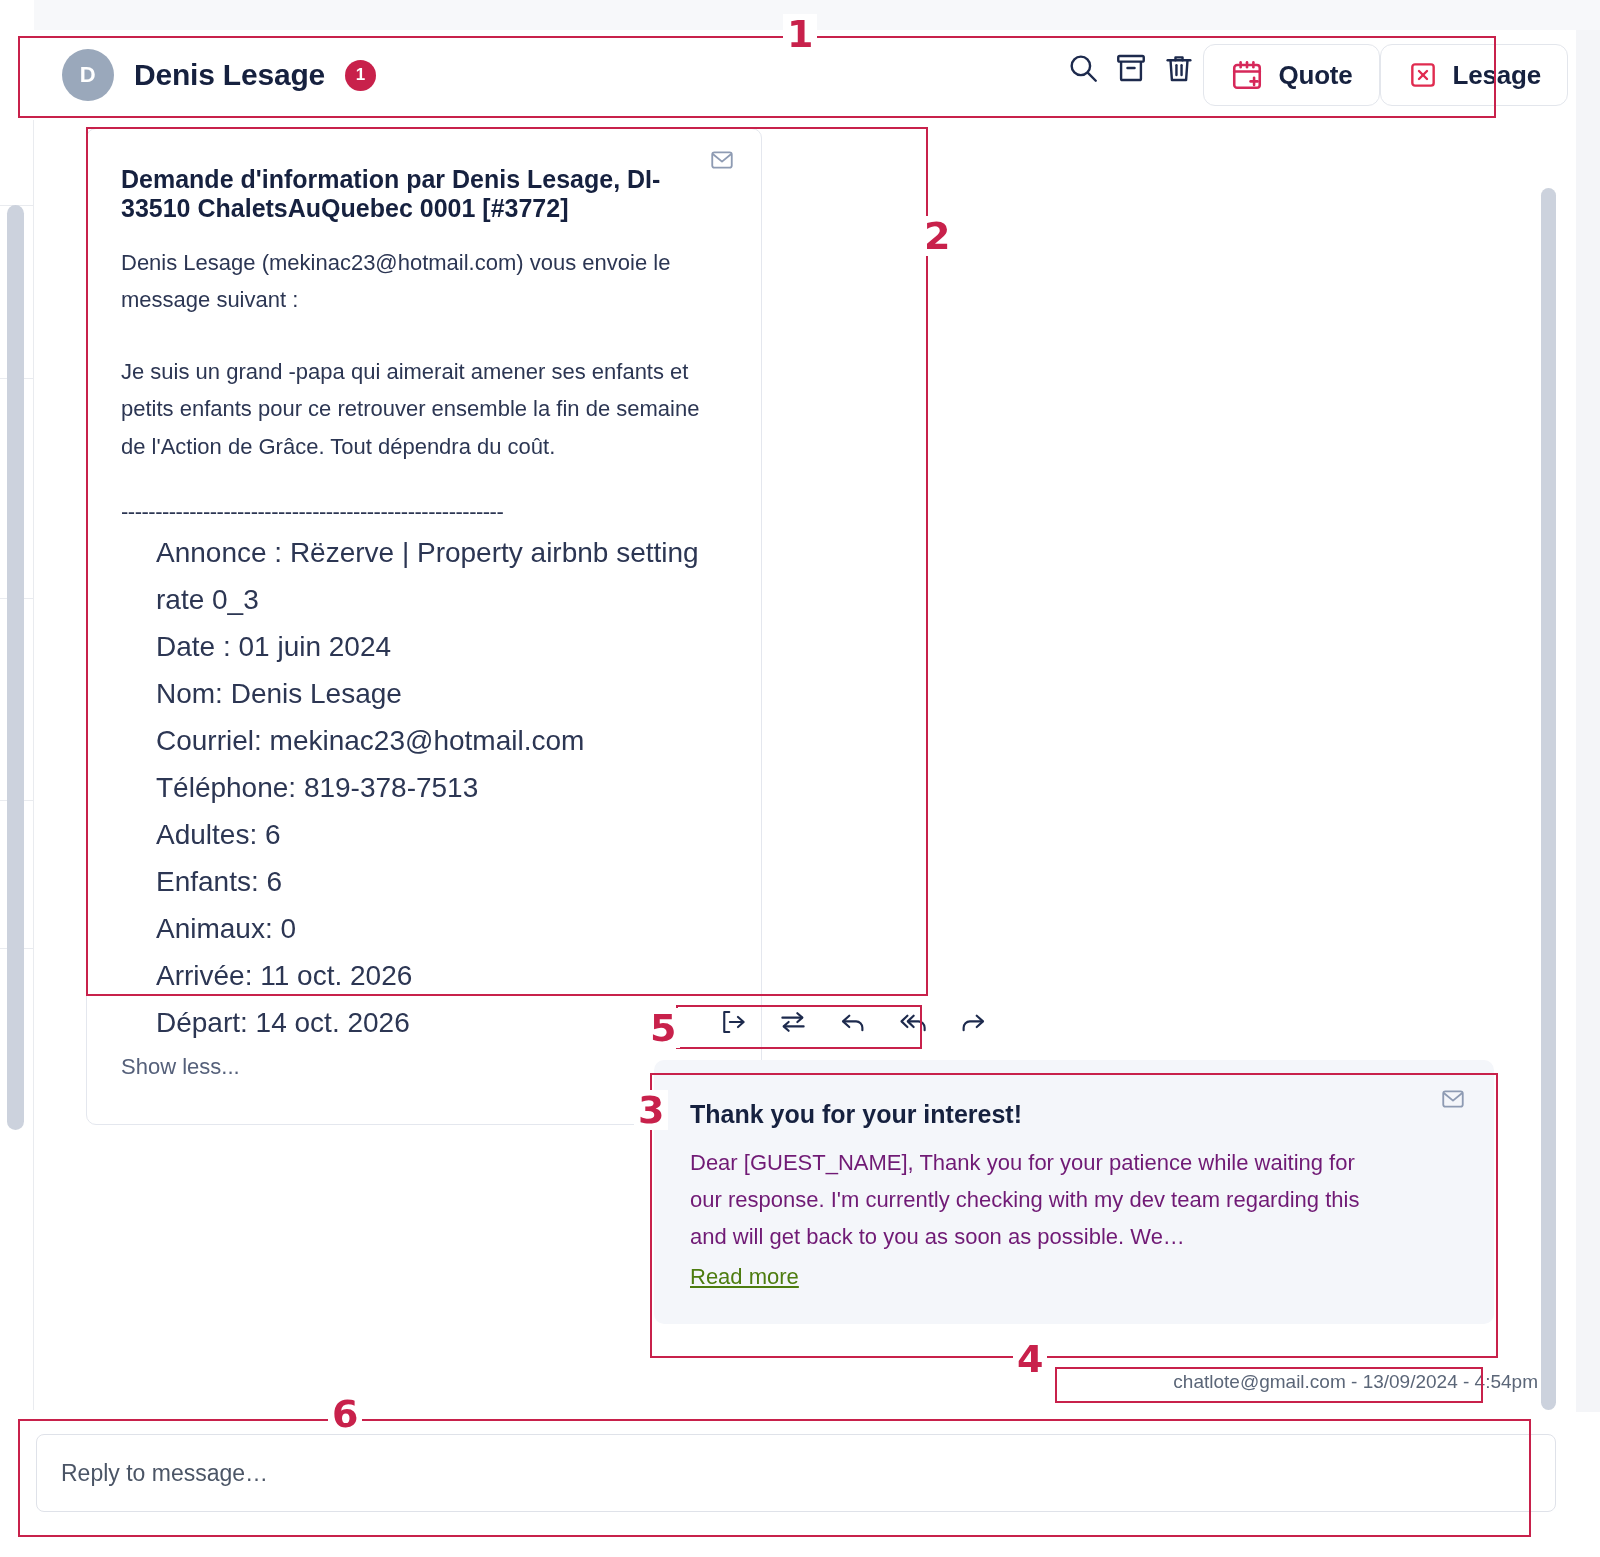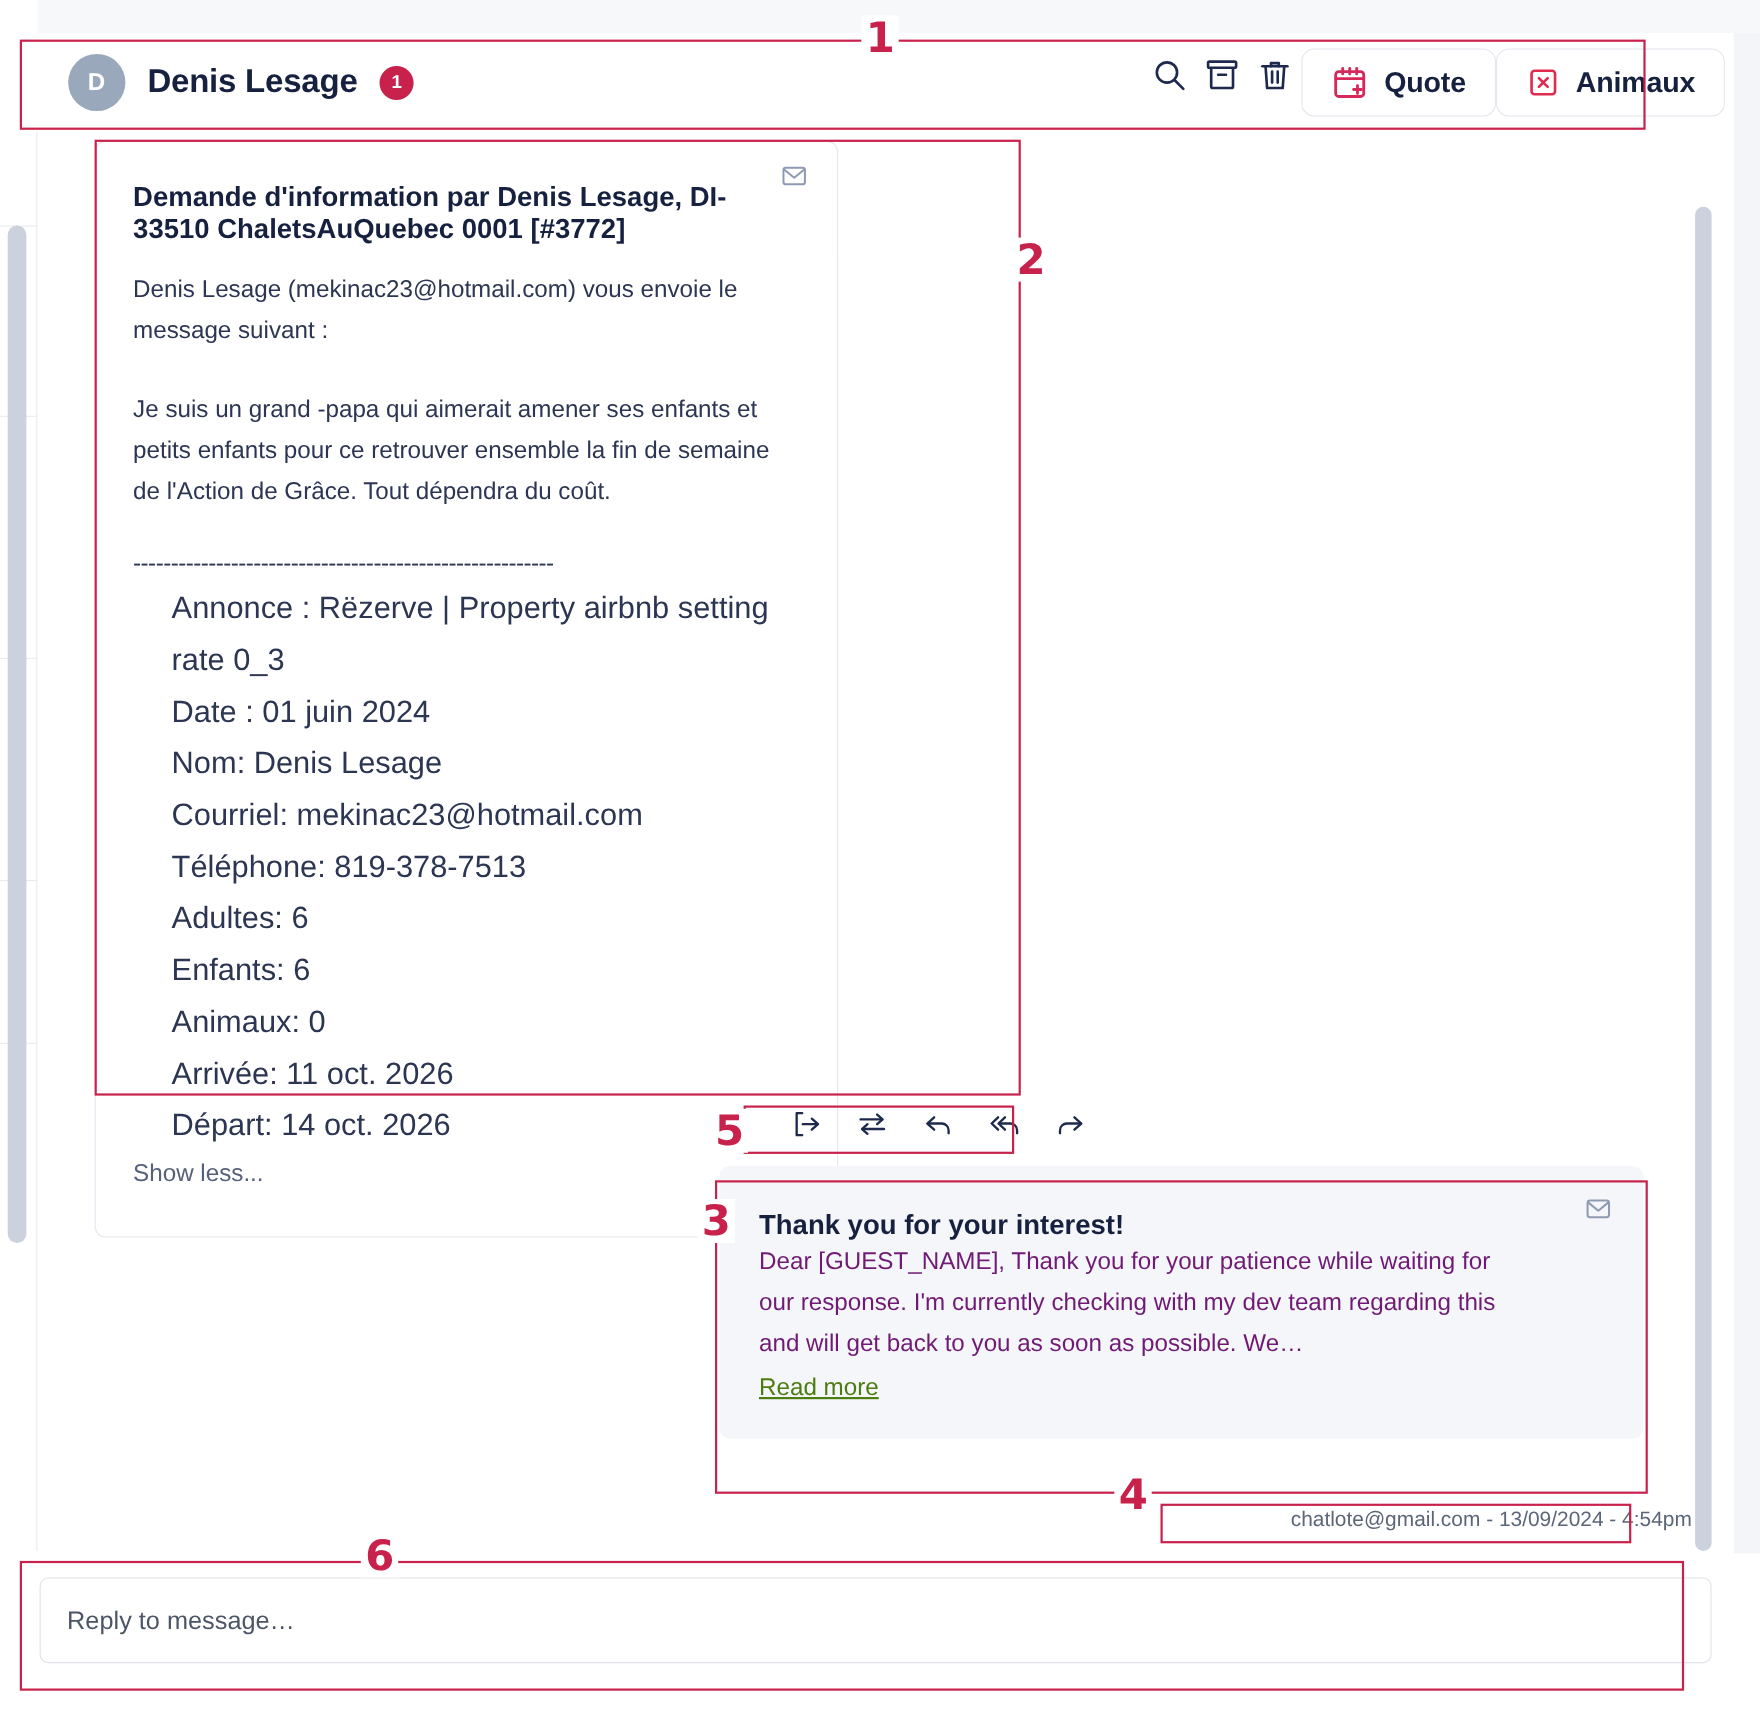--- a/index.html
+++ b/index.html
@@ -198,20 +198,21 @@
   }
   .reply-card .env {
     position: absolute;
     right: 28px; top: 26px;
     color: #8e9bb3;
   }
   .reply-title {
     font-size: 25px;
     font-weight: 700;
     color: #16213f;
+    margin-bottom: 16px;
   }
   .reply-body {
     font-size: 22px;
     color: #701a75;
     line-height: 1.68;
     max-width: 690px;
   }
   .read-more {
     display: inline-block;
     margin-top: 8px;
@@ -359,21 +360,21 @@
       </button>
 
       <button class="pill-btn">
         <span class="glyph">
           <svg width="32" height="32" viewBox="0 0 24 24" fill="none" stroke="#e02b4f" stroke-width="1.8" stroke-linecap="round">
             <rect x="4" y="4" width="16" height="16" rx="2"></rect>
             <line x1="9" y1="9" x2="15" y2="15"></line>
             <line x1="15" y1="9" x2="9" y2="15"></line>
           </svg>
         </span>
-        <span>Animaux</span>
+        <span>Lesage</span>
       </button>
     </div>
   </div>
 
   <div class="thread">
 
     <div class="msg-card">
       <span class="env">
         <svg width="26" height="26" viewBox="0 0 24 24" fill="none" stroke="currentColor" stroke-width="1.7" stroke-linejoin="round">
           <rect x="3" y="5" width="18" height="14" rx="2"></rect>

